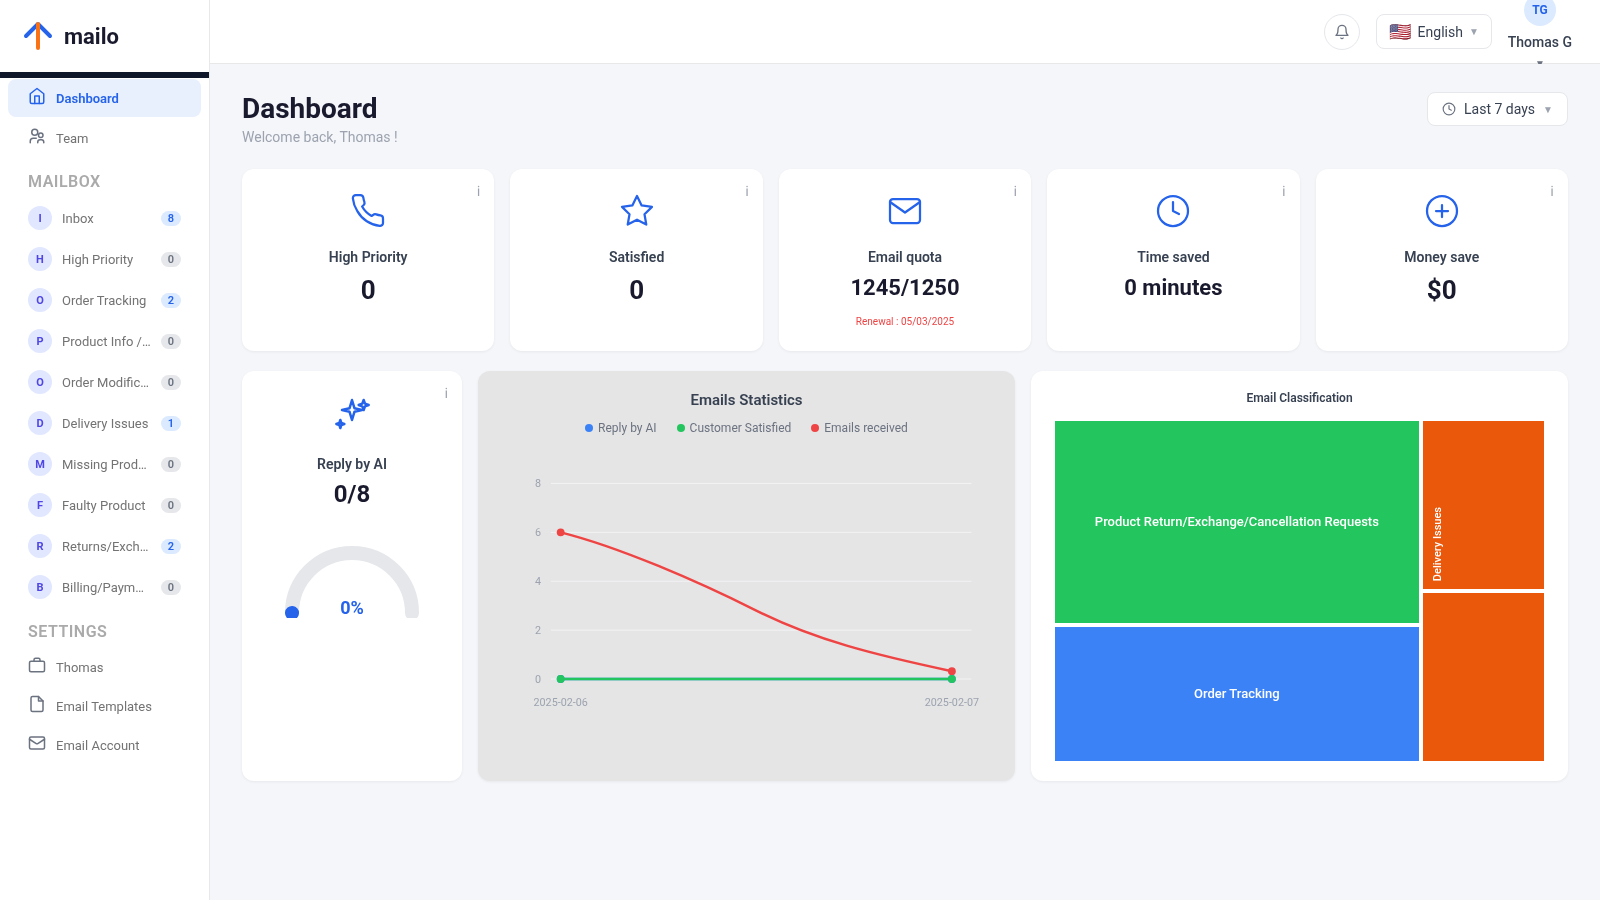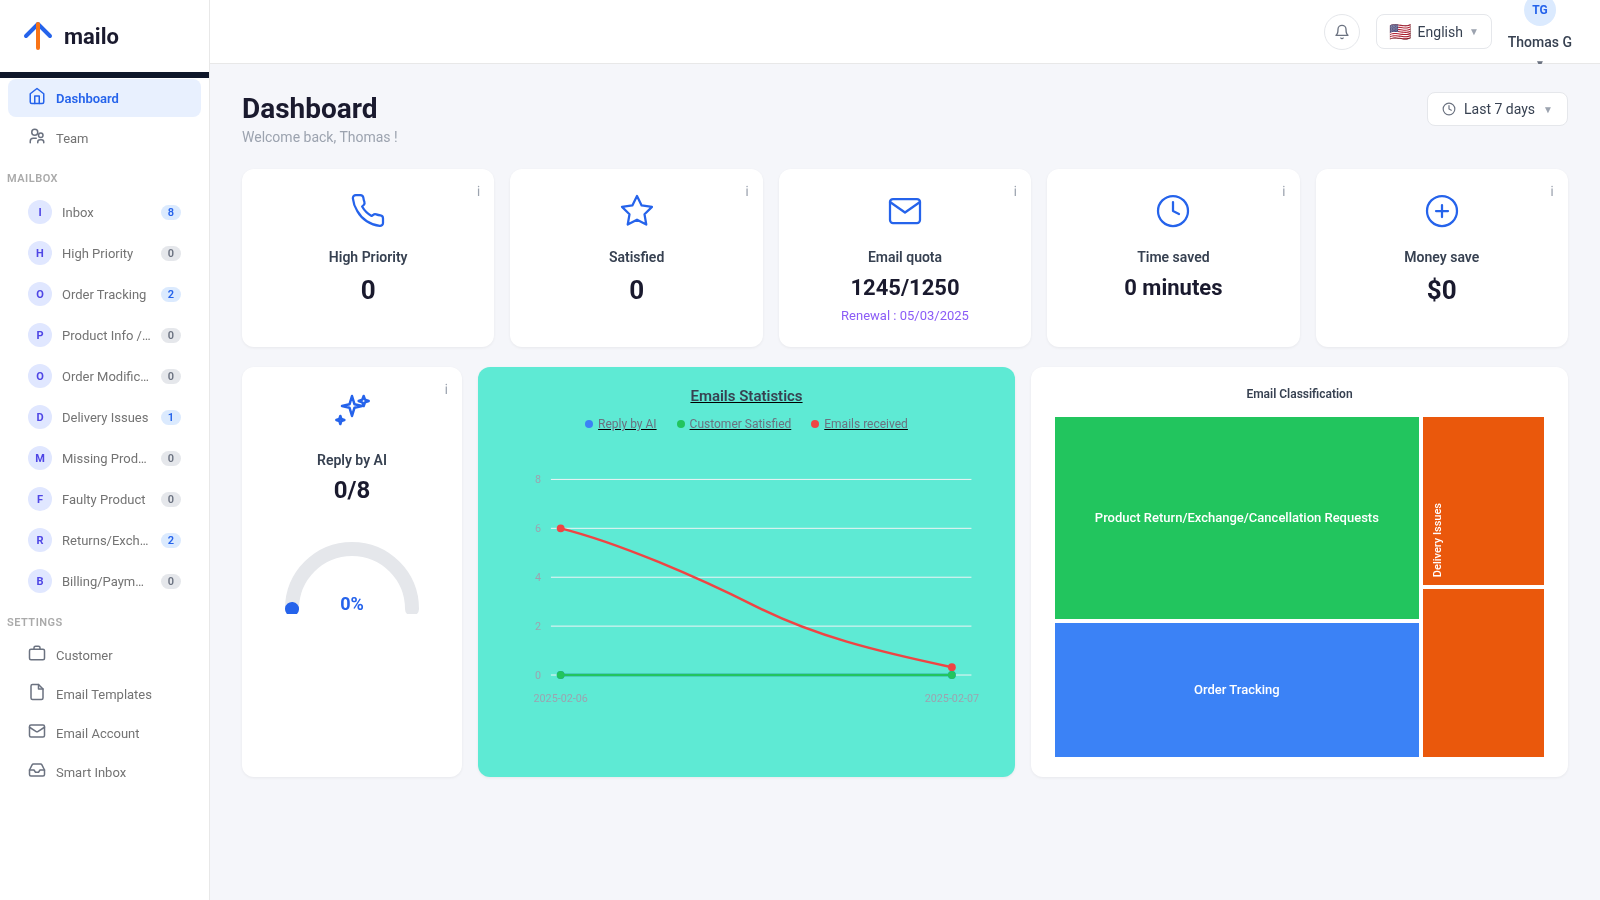--- a/index.html
+++ b/index.html
@@ -26,25 +26,25 @@
       width: 36px;
       height: 36px;
       margin-right: 8px;
     }
     .logo-text {
       font-size: 22px;
       font-weight: 700;
       color: #1a1a2e;
     }
     .sidebar-section-label {
-      font-size: 11px;
+      font-size: 16px;
       color: #aaa;
       font-weight: 600;
       text-transform: uppercase;
-      padding: 14px 7px 6px;
+      padding: 14px 28px 6px;
       letter-spacing: 0.5px;
     }
     .sidebar-item {
       display: flex;
       align-items: center;
       padding: 8px 20px;
       cursor: pointer;
       border-radius: 8px;
       margin: 1px 8px;
       gap: 10px;
@@ -221,23 +221,23 @@
       color: #374151;
       font-weight: 600;
       margin-bottom: 10px;
     }
     .stat-value {
       font-size: 26px;
       font-weight: 700;
       color: #1a1a2e;
     }
     .stat-renewal {
-      font-size: 13px;
-      color: #8b5cf6;
-      margin-top: 8px;
+      font-size: 10px;
+      color: #ef4444;
+      margin-top: 16px;
     }
 
     
     .bottom-row {
       display: grid;
       grid-template-columns: 220px 1fr 1fr;
       gap: 16px;
     }
 
     
@@ -274,25 +274,24 @@
       bottom: 0;
       left: 50%;
       transform: translateX(-50%);
       font-size: 18px;
       font-weight: 700;
       color: #2563eb;
     }
 
     
     .chart-card {
-      background: #5eead4;
+      background: #e5e5e5;
       border-radius: 12px;
       padding: 20px 24px;
       box-shadow: 0 1px 3px rgba(0,0,0,0.06);
-      text-decoration: underline;
     }
     .chart-title {
       font-size: 15px;
       font-weight: 600;
       color: #374151;
       text-align: center;
       margin-bottom: 12px;
     }
     .chart-legend {
       display: flex;
@@ -458,48 +457,39 @@
   <div class="sidebar-section-label">Settings</div>
 
   <div>
     <div class="sidebar-item">
       <span>
         <svg width="18" height="18" viewBox="0 0 24 24" fill="none" stroke="#6b7280" stroke-width="2" stroke-linecap="round" stroke-linejoin="round">
             <rect x="2" y="7" width="20" height="14" rx="2"></rect>
             <path d="M16 7V5a2 2 0 0 0-2-2h-4a2 2 0 0 0-2 2v2"></path>
           </svg>
       </span>
-      <span class="sidebar-item-label">Customer</span>
+      <span class="sidebar-item-label">Thomas</span>
     </div>
     <div class="sidebar-item">
       <span>
         <svg width="18" height="18" viewBox="0 0 24 24" fill="none" stroke="#6b7280" stroke-width="2" stroke-linecap="round" stroke-linejoin="round">
             <path d="M14 2H6a2 2 0 0 0-2 2v16a2 2 0 0 0 2 2h12a2 2 0 0 0 2-2V8z"></path>
             <polyline points="14 2 14 8 20 8"></polyline>
           </svg>
       </span>
       <span class="sidebar-item-label">Email Templates</span>
     </div>
     <div class="sidebar-item">
       <span>
         <svg width="18" height="18" viewBox="0 0 24 24" fill="none" stroke="#6b7280" stroke-width="2" stroke-linecap="round" stroke-linejoin="round">
             <rect x="2" y="4" width="20" height="16" rx="2"></rect>
             <path d="m22 7-8.97 5.7a1.94 1.94 0 0 1-2.06 0L2 7"></path>
           </svg>
       </span>
       <span class="sidebar-item-label">Email Account</span>
-    </div>
-    <div class="sidebar-item">
-      <span>
-        <svg width="18" height="18" viewBox="0 0 24 24" fill="none" stroke="#6b7280" stroke-width="2" stroke-linecap="round" stroke-linejoin="round">
-            <polyline points="22 12 16 12 14 15 10 15 8 12 2 12"></polyline>
-            <path d="M5.45 5.11 2 12v6a2 2 0 0 0 2 2h16a2 2 0 0 0 2-2v-6l-3.45-6.89A2 2 0 0 0 16.76 4H7.24a2 2 0 0 0-1.79 1.11z"></path>
-          </svg>
-      </span>
-      <span class="sidebar-item-label">Smart Inbox</span>
     </div>
   </div>
 </nav>
 
 <div id="main">
 
   <header id="header">
     <div class="header-bell">
       <svg width="16" height="16" viewBox="0 0 24 24" fill="none" stroke="currentColor" stroke-width="2" stroke-linecap="round" stroke-linejoin="round">
           <path d="M18 8A6 6 0 0 0 6 8c0 7-3 9-3 9h18s-3-2-3-9"></path>

